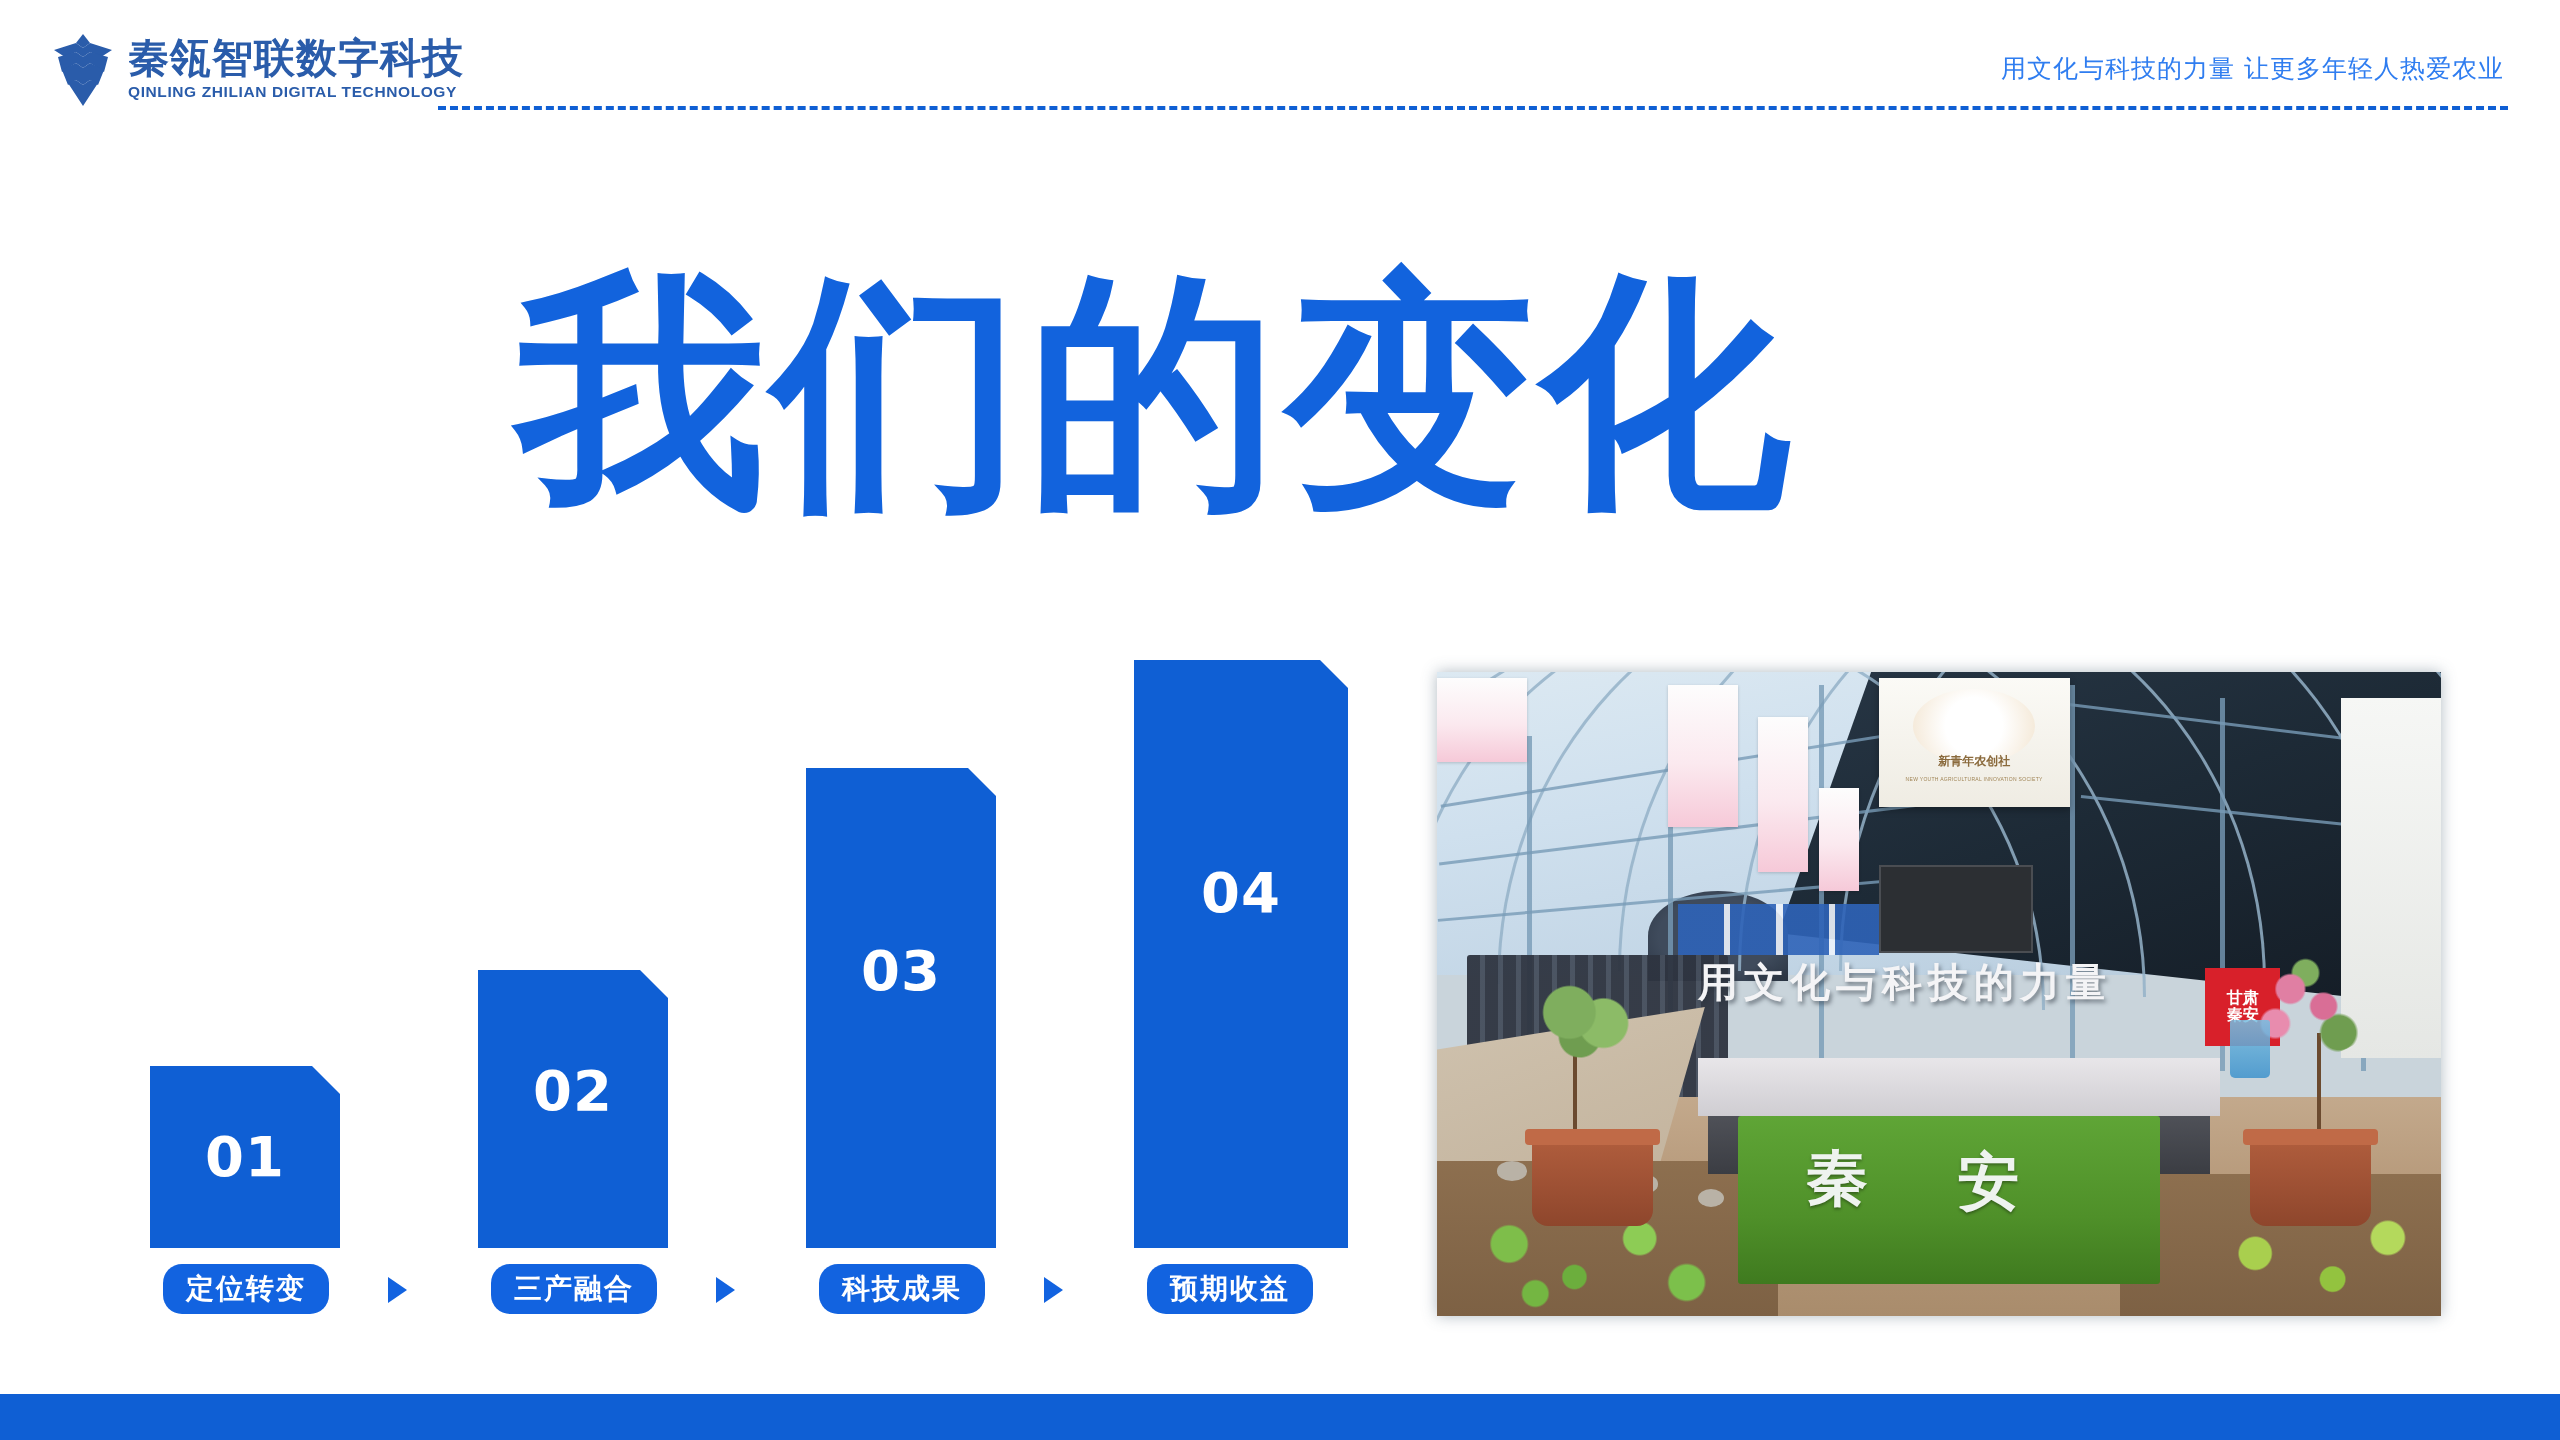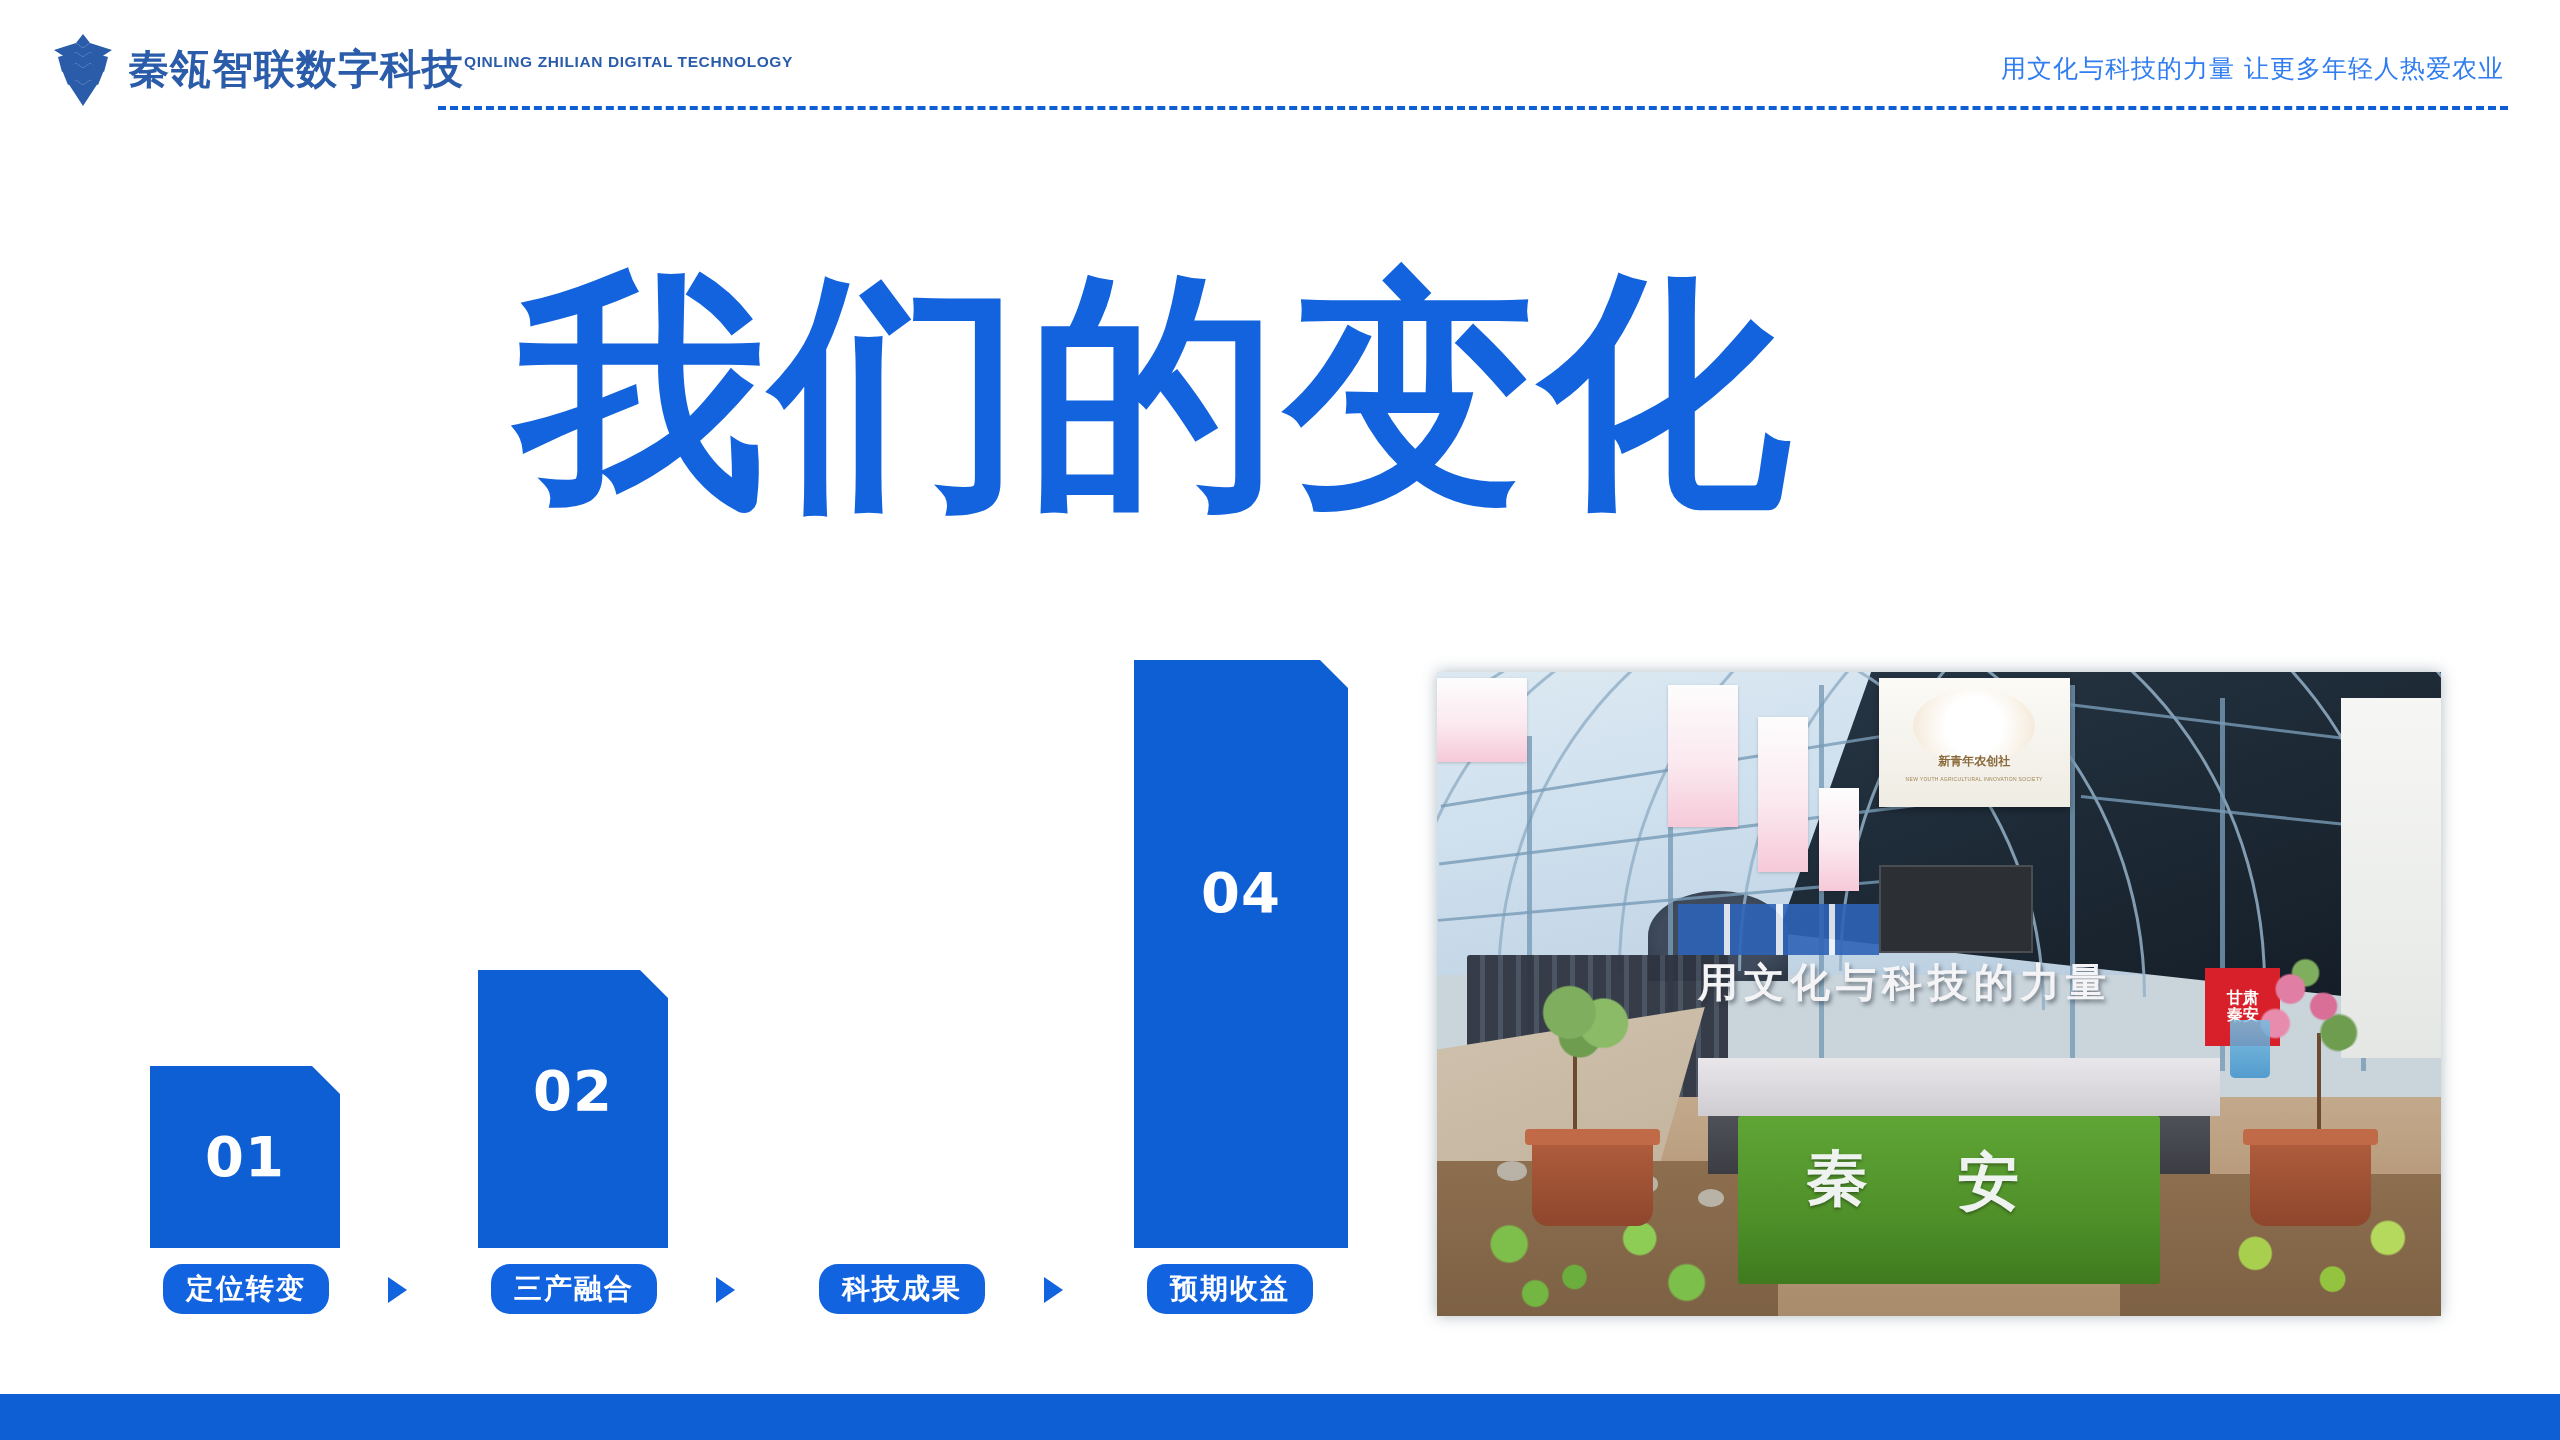--- a/index.html
+++ b/index.html
@@ -9,21 +9,21 @@
     background:#ffffff;
     font-family:"Liberation Sans","DejaVu Sans",sans-serif;
     overflow:hidden;position:relative;
   }
   .slide{position:absolute;inset:0;background:#fff;}
 
   
   .header{position:absolute;left:0;top:0;width:2560px;height:120px;}
   .logo-wrap{position:absolute;left:52px;top:30px;display:flex;align-items:center;gap:14px;}
   .logo-mark{width:62px;height:78px;flex:0 0 auto;}
-  .logo-text{display:flex;flex-direction:row;justify-content:center;line-height:1;}
+  .logo-text{display:flex;flex-direction:column;justify-content:center;line-height:1;}
   .logo-cn{font-size:41px;font-weight:bold;color:#2a5caa;letter-spacing:1px;
            font-family:"DejaVu Sans","Liberation Sans",sans-serif;white-space:nowrap;}
   .logo-en{font-size:15.5px;font-weight:bold;color:#2a5caa;letter-spacing:0.6px;
            margin-top:5px;white-space:nowrap;}
   .header-rule{position:absolute;left:438px;top:106px;width:2070px;height:0;
       border-top:4px dashed #0f5fd4;}
   .tagline{position:absolute;right:56px;top:52px;font-size:25px;color:#2f7df0;
       letter-spacing:1px;white-space:nowrap;
       font-family:"DejaVu Sans","Liberation Sans",sans-serif;}
 
@@ -161,20 +161,23 @@
 
   <div class="chart">
 
     <div class="bars">
       <div class="bar" style="left:0px;width:190px;height:182px;">
         <div class="num" style="top:58px;">01</div>
       </div>
       <div class="bar" style="left:328px;width:190px;height:278px;">
         <div class="num" style="top:88px;">02</div>
       </div>
+      <div class="bar" style="left:656px;width:190px;height:480px;">
+        <div class="num" style="top:170px;">03</div>
+      </div>
       <div class="bar" style="left:984px;width:214px;height:588px;">
         <div class="num" style="top:200px;">04</div>
       </div>
     </div>
 
     <div class="labels">
       <div class="badge" style="left:13px;width:166px;">定位转变</div>
       <div class="arrow" style="left:238px;"></div>
 
       <div class="badge" style="left:341px;width:166px;">三产融合</div>

